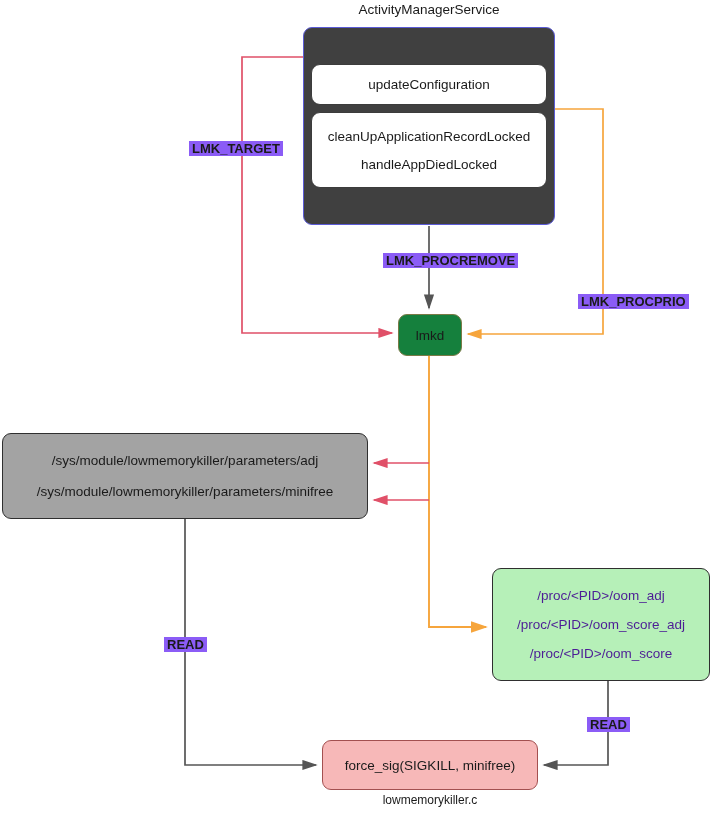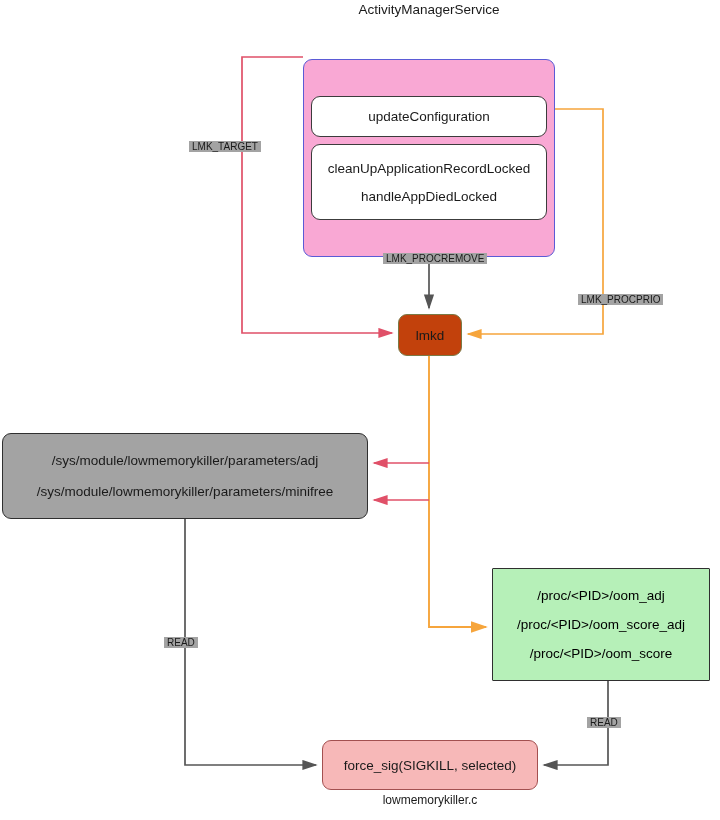--- a/index.html
+++ b/index.html
@@ -29,26 +29,25 @@
     display: flex;
     flex-direction: column;
     align-items: center;
     justify-content: center;
   }
   .ams-group {
     left: 303px;
     top: 27px;
     width: 252px;
     height: 198px;
-    background: #f9a8d4;
+    background: #404040;
     border: 1.4px solid #5b5bd6;
     border-radius: 9px;
     padding: 8px 7px;
     gap: 7px;
-    margin-top: 32px;
   }
   .ams-title {
     position: absolute;
     left: 303px;
     top: 2px;
     width: 252px;
     text-align: center;
     font-size: 13.5px;
     color: #1a1a1a;
   }
@@ -67,21 +66,21 @@
   }
   .m1 { height: 41px; }
   .m2 { height: 41px; }
   .m3 { height: 76px; gap: 13px; }
 
   .lmkd {
     left: 398px;
     top: 314px;
     width: 64px;
     height: 42px;
-    background: #c2410c;
+    background: #15803d;
     border: 1.4px solid #7a7a46;
     border-radius: 9px;
     font-size: 13.5px;
     color: #1a1a1a;
   }
 
   .sysfs {
     left: 2px;
     top: 433px;
     width: 366px;
@@ -94,23 +93,23 @@
     gap: 16px;
   }
 
   .procfs {
     left: 492px;
     top: 568px;
     width: 218px;
     height: 113px;
     background: #b6f0b8;
     border: 1.4px solid #2f2f2f;
-    border-radius: 1px;
-    font-size: 13.5px;
-    color: #000000;
+    border-radius: 9px;
+    font-size: 13.5px;
+    color: #4c1d95;
     gap: 14px;
   }
 
   .forcesig {
     left: 322px;
     top: 740px;
     width: 216px;
     height: 50px;
     background: #f7b8b8;
     border: 1.4px solid #a35050;
@@ -123,25 +122,26 @@
     left: 322px;
     top: 793px;
     width: 216px;
     text-align: center;
     font-size: 12px;
     color: #1a1a1a;
   }
 
   .edge-label {
     position: absolute;
-    font-size: 10px;
+    font-size: 13px;
     color: #1a1a1a;
     white-space: nowrap;
-    background: #a3a3a3;
+    background: #8b5cf6;
     padding: 0 3px;
+    font-weight: bold;
   }
   .lbl-target    { left: 189px; top: 141px; }
   .lbl-procremove{ left: 383px; top: 253px; }
   .lbl-procprio  { left: 578px; top: 294px; }
   .lbl-read-1    { left: 164px; top: 637px; }
   .lbl-read-2    { left: 587px; top: 717px; }
 </style>
 </head>
 <body>
 
@@ -198,21 +198,21 @@
     <span>/sys/module/lowmemorykiller/parameters/minifree</span>
   </div>
 
   <div class="node procfs">
     <span>/proc/&lt;PID&gt;/oom_adj</span>
     <span>/proc/&lt;PID&gt;/oom_score_adj</span>
     <span>/proc/&lt;PID&gt;/oom_score</span>
   </div>
 
   <div class="node forcesig">
-    <span>force_sig(SIGKILL, selected)</span>
+    <span>force_sig(SIGKILL, minifree)</span>
   </div>
   <div class="forcesig-caption">lowmemorykiller.c</div>
 
   <div class="edge-label lbl-target">LMK_TARGET</div>
   <div class="edge-label lbl-procremove">LMK_PROCREMOVE</div>
   <div class="edge-label lbl-procprio">LMK_PROCPRIO</div>
   <div class="edge-label lbl-read-1">READ</div>
   <div class="edge-label lbl-read-2">READ</div>
 
 </div>

